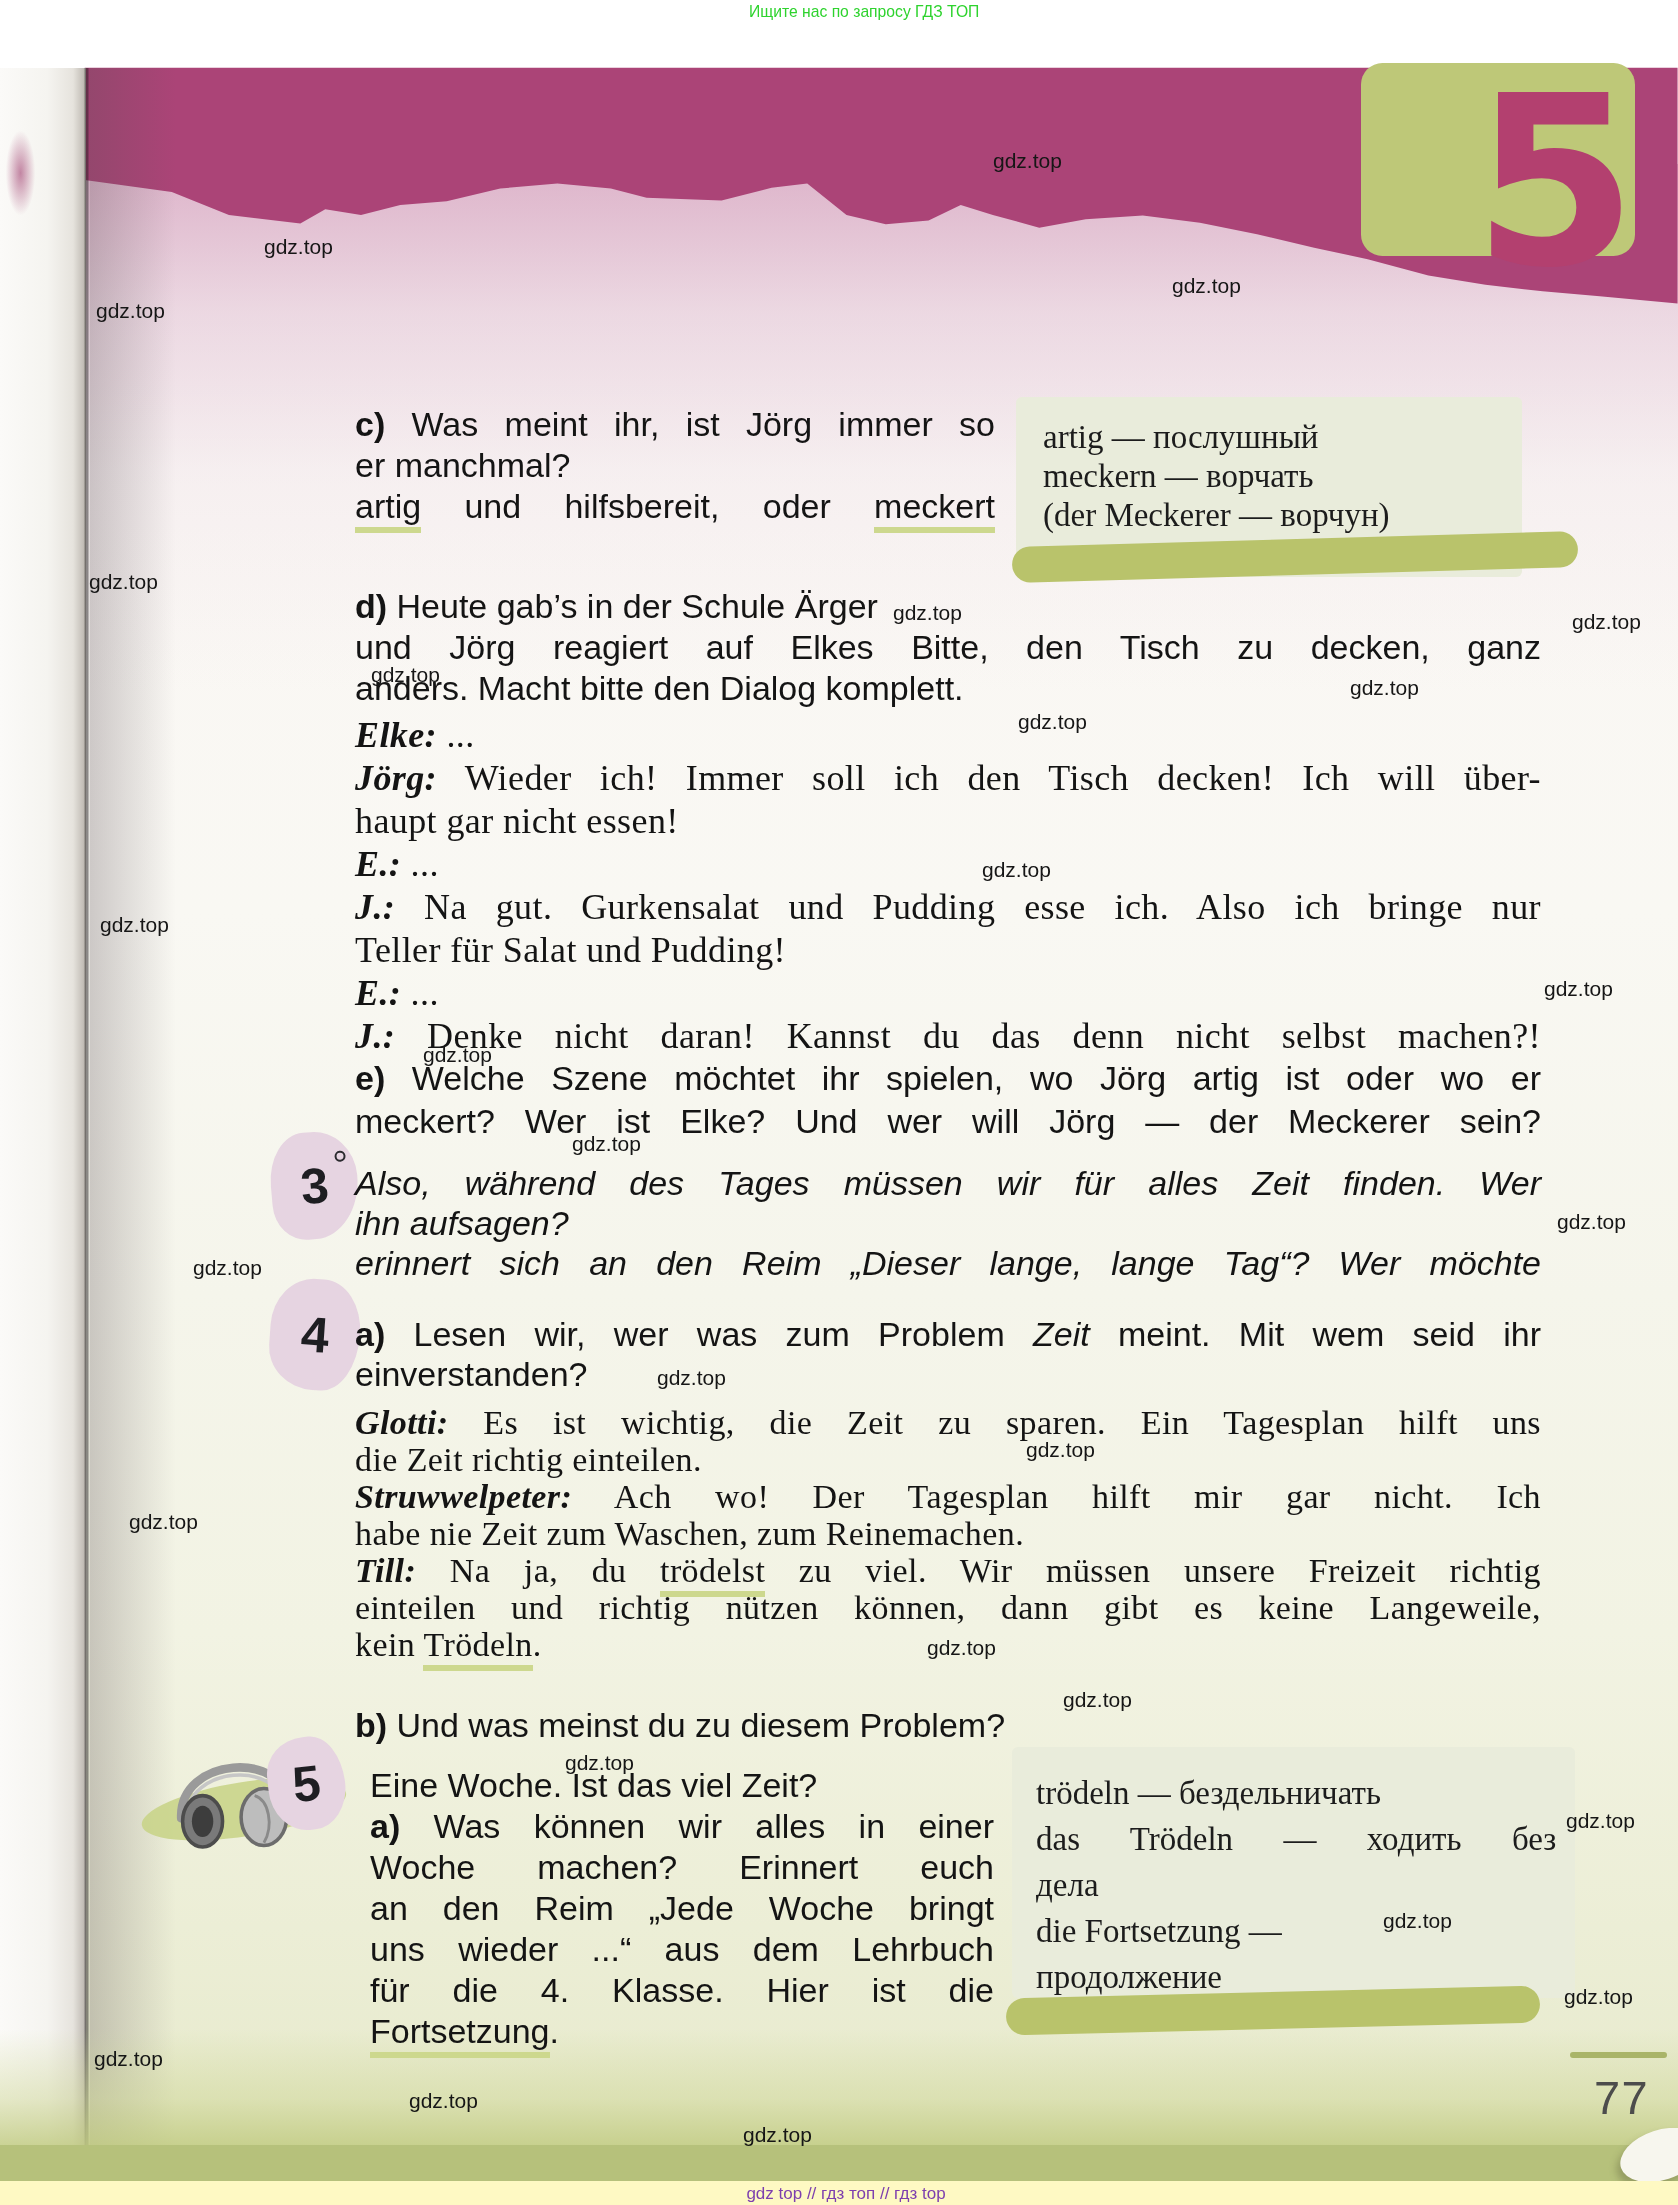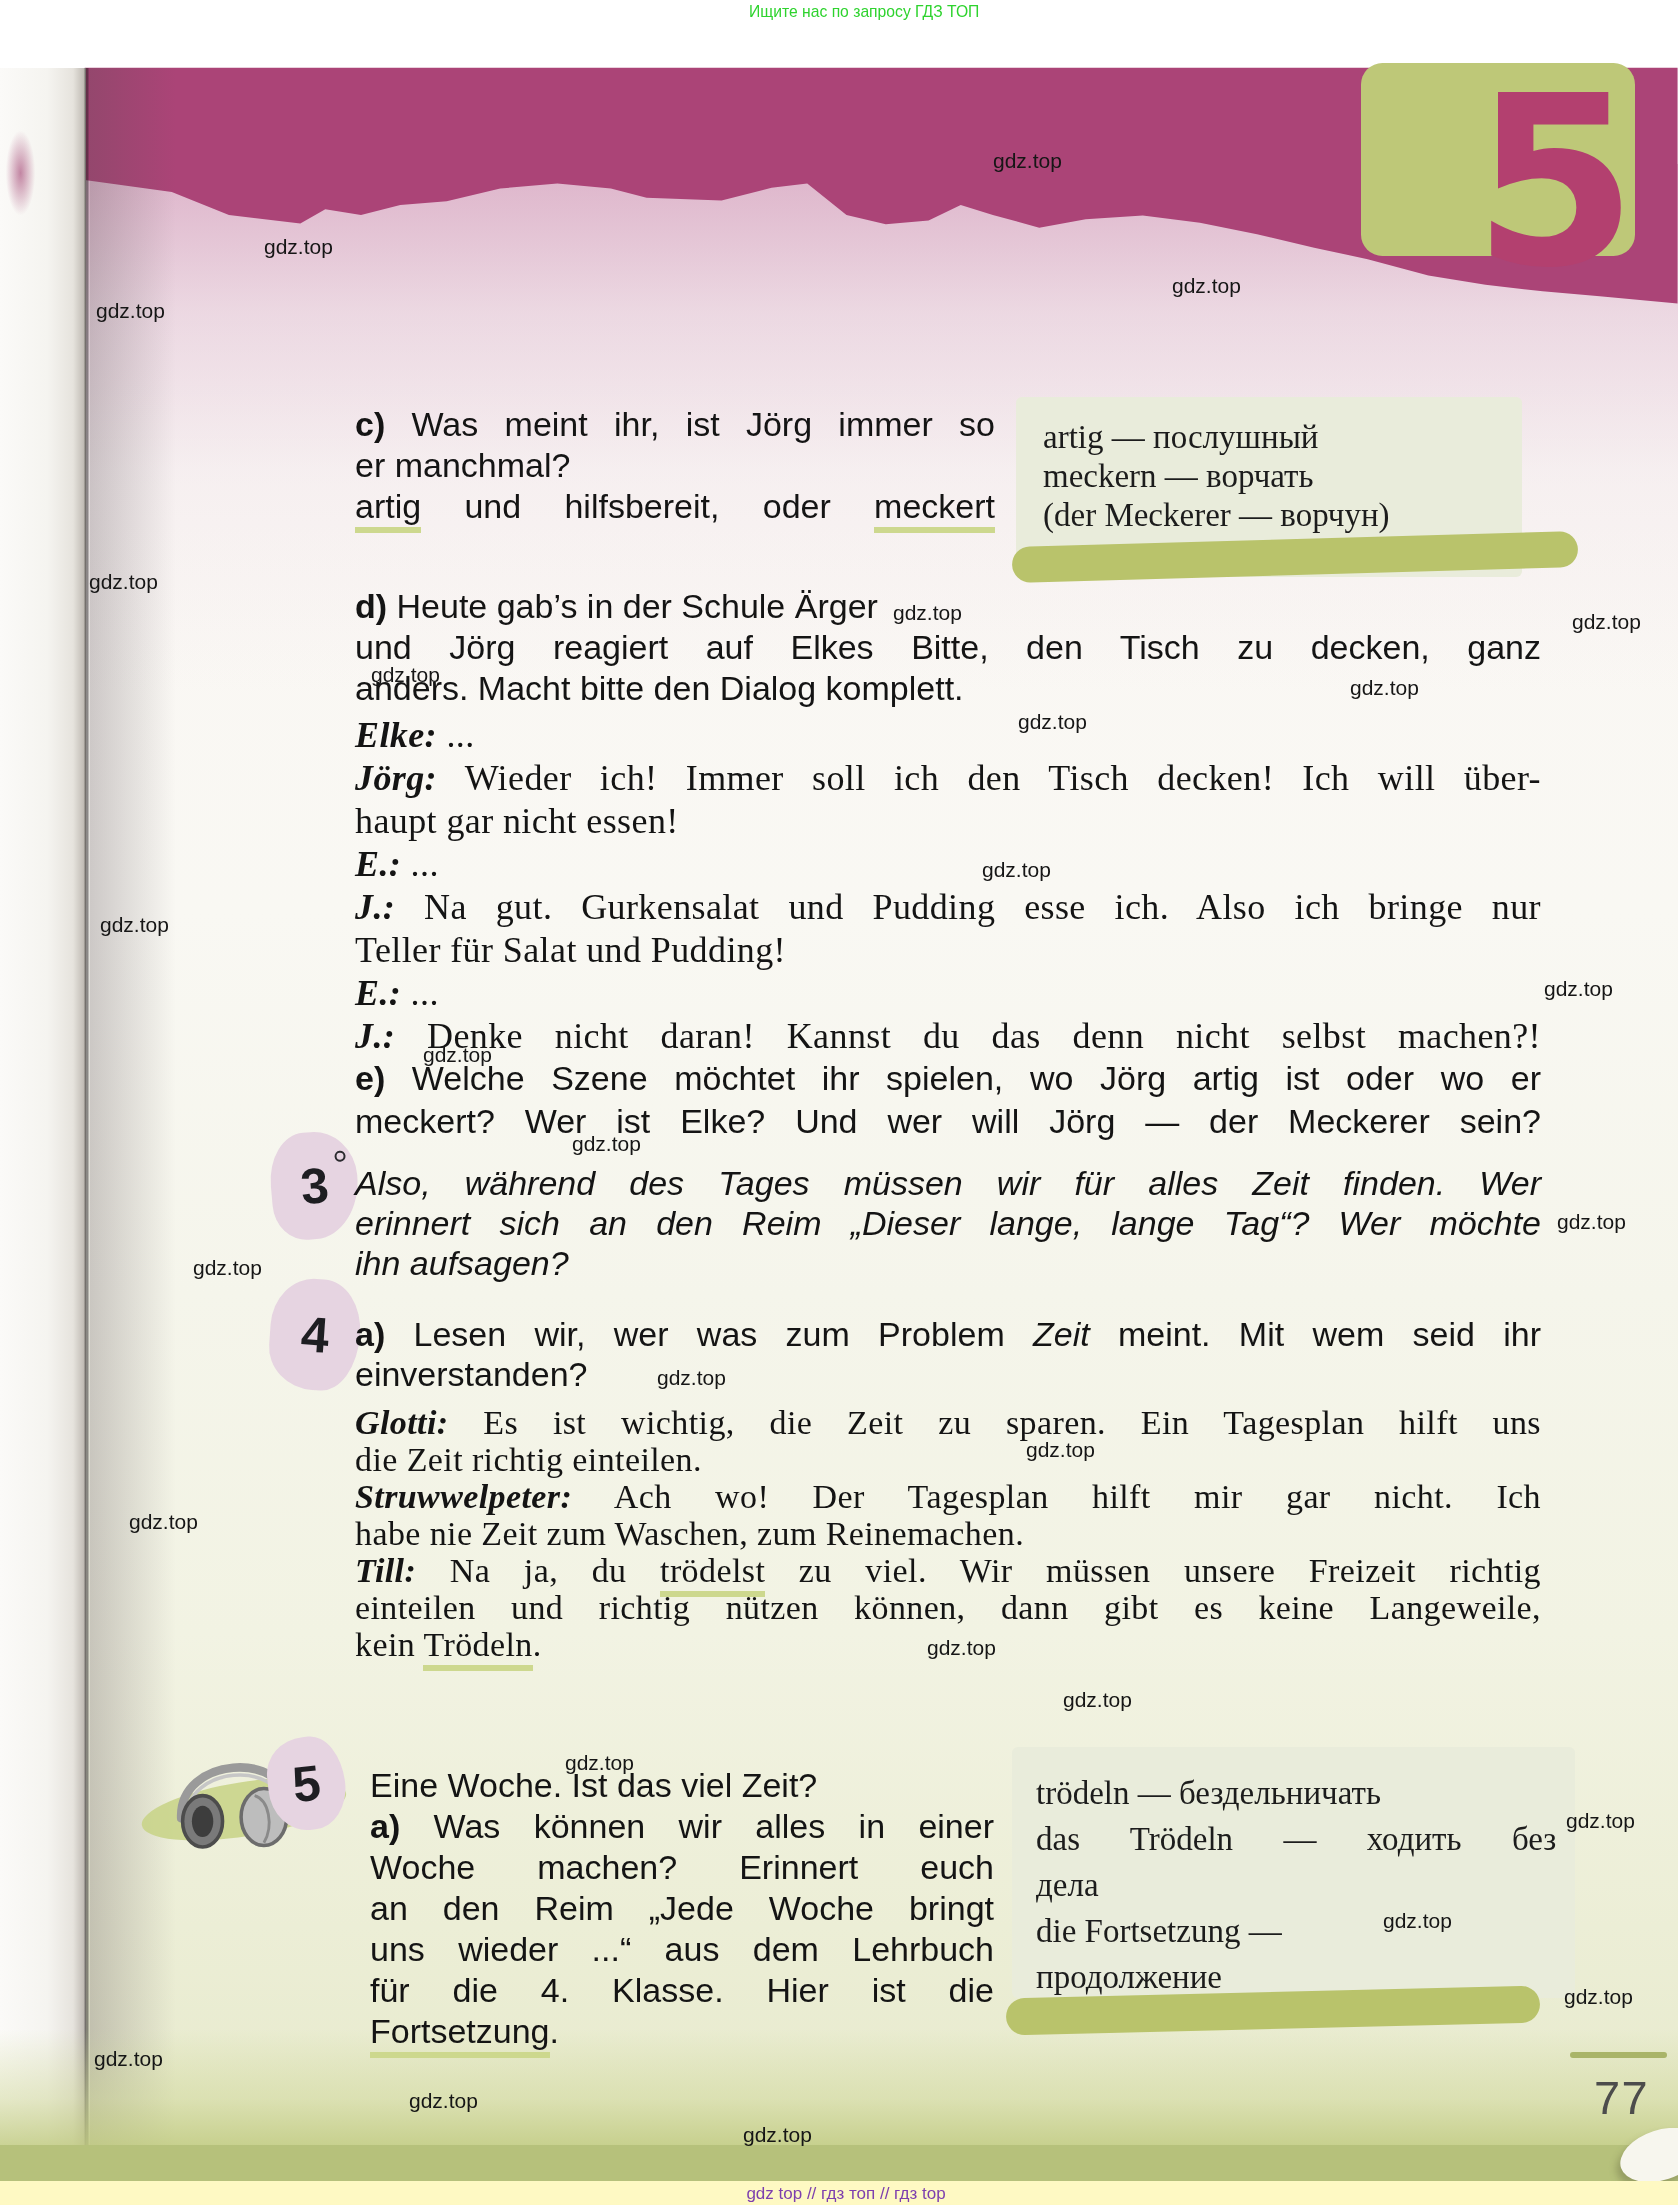--- a/index.html
+++ b/index.html
@@ -143,42 +143,45 @@
     <div class="ln j"><span class="lbl">e)</span><span> Welche Szene möchtet ihr spielen, wo Jörg artig ist oder wo er</span></div>
     <div class="ln j"><span>meckert? Wer ist Elke? Und wer will Jörg — der Meckerer sein?</span></div>
   </div>
 
   <div class="blob" id="blob3">
     <span class="num">3</span>
     <span class="deg"></span>
   </div>
   <div class="blk sansb" id="block-3">
     <div class="ln j"><span>Also, während des Tages müssen wir für alles Zeit finden. Wer</span></div>
+    <div class="ln"><span>ihn aufsagen?</span></div>
     <div class="ln j"><span>erinnert sich an den Reim „Dieser lange, lange Tag“? Wer möchte</span></div>
-    <div class="ln"><span>ihn aufsagen?</span></div>
   </div>
 
   <div class="blob" id="blob4">
     <span class="num">4</span>
   </div>
   <div class="blk sansb" id="block-4">
     <div class="ln j"><span class="lbl">a)</span><span> Lesen wir, wer was zum Problem </span><span class="it">Zeit</span><span> meint. Mit wem seid ihr</span></div>
     <div class="ln"><span>einverstanden?</span></div>
   </div>
 
   <div class="blk serifb" id="reading">
     <div class="ln j"><span class="spk">Glotti:</span><span> Es ist wichtig, die Zeit zu sparen. Ein Tagesplan hilft uns</span></div>
     <div class="ln"><span>die Zeit richtig einteilen.</span></div>
     <div class="ln j"><span class="spk">Struwwelpeter:</span><span> Ach wo! Der Tagesplan hilft mir gar nicht. Ich</span></div>
     <div class="ln"><span>habe nie Zeit zum Waschen, zum Reinemachen.</span></div>
     <div class="ln j"><span class="spk">Till:</span><span> Na ja, du </span><span class="gloss">trödelst</span><span> zu viel. Wir müssen unsere Freizeit richtig</span></div>
     <div class="ln j"><span>einteilen und richtig nützen können, dann gibt es keine Langeweile,</span></div>
     <div class="ln"><span>kein </span><span class="gloss">Trödeln</span><span>.</span></div>
   </div>
 
+  <div class="blk sansb" id="block-b">
+    <div class="ln"><span class="lbl">b)</span><span> Und was meinst du zu diesem Problem?</span></div>
+  </div>
 
   <svg class="hp" width="221" height="129" viewBox="0 0 310 180">
     <ellipse cx="150" cy="105" rx="145" ry="38" fill="#c9d48a" transform="rotate(-9 150 105)" opacity="0.9"></ellipse>
     <path d="M62,118 C58,30 210,22 212,100" fill="none" stroke="#9a9a9a" stroke-width="12" stroke-linecap="round"></path>
     <path d="M70,118 C68,44 202,36 204,102" fill="none" stroke="#c6c6c6" stroke-width="5" stroke-linecap="round"></path>
     <ellipse cx="92" cy="122" rx="28" ry="36" fill="#7a7a7a" stroke="#4c4c4c" stroke-width="5"></ellipse>
     <ellipse cx="92" cy="122" rx="15" ry="22" fill="#3d3d3d"></ellipse>
     <ellipse cx="178" cy="116" rx="32" ry="40" fill="#bdbdbd" stroke="#6c6c6c" stroke-width="5"></ellipse>
     <path d="M165,86 C185,92 192,128 178,152" fill="none" stroke="#8a8a8a" stroke-width="4"></path>
   </svg>

